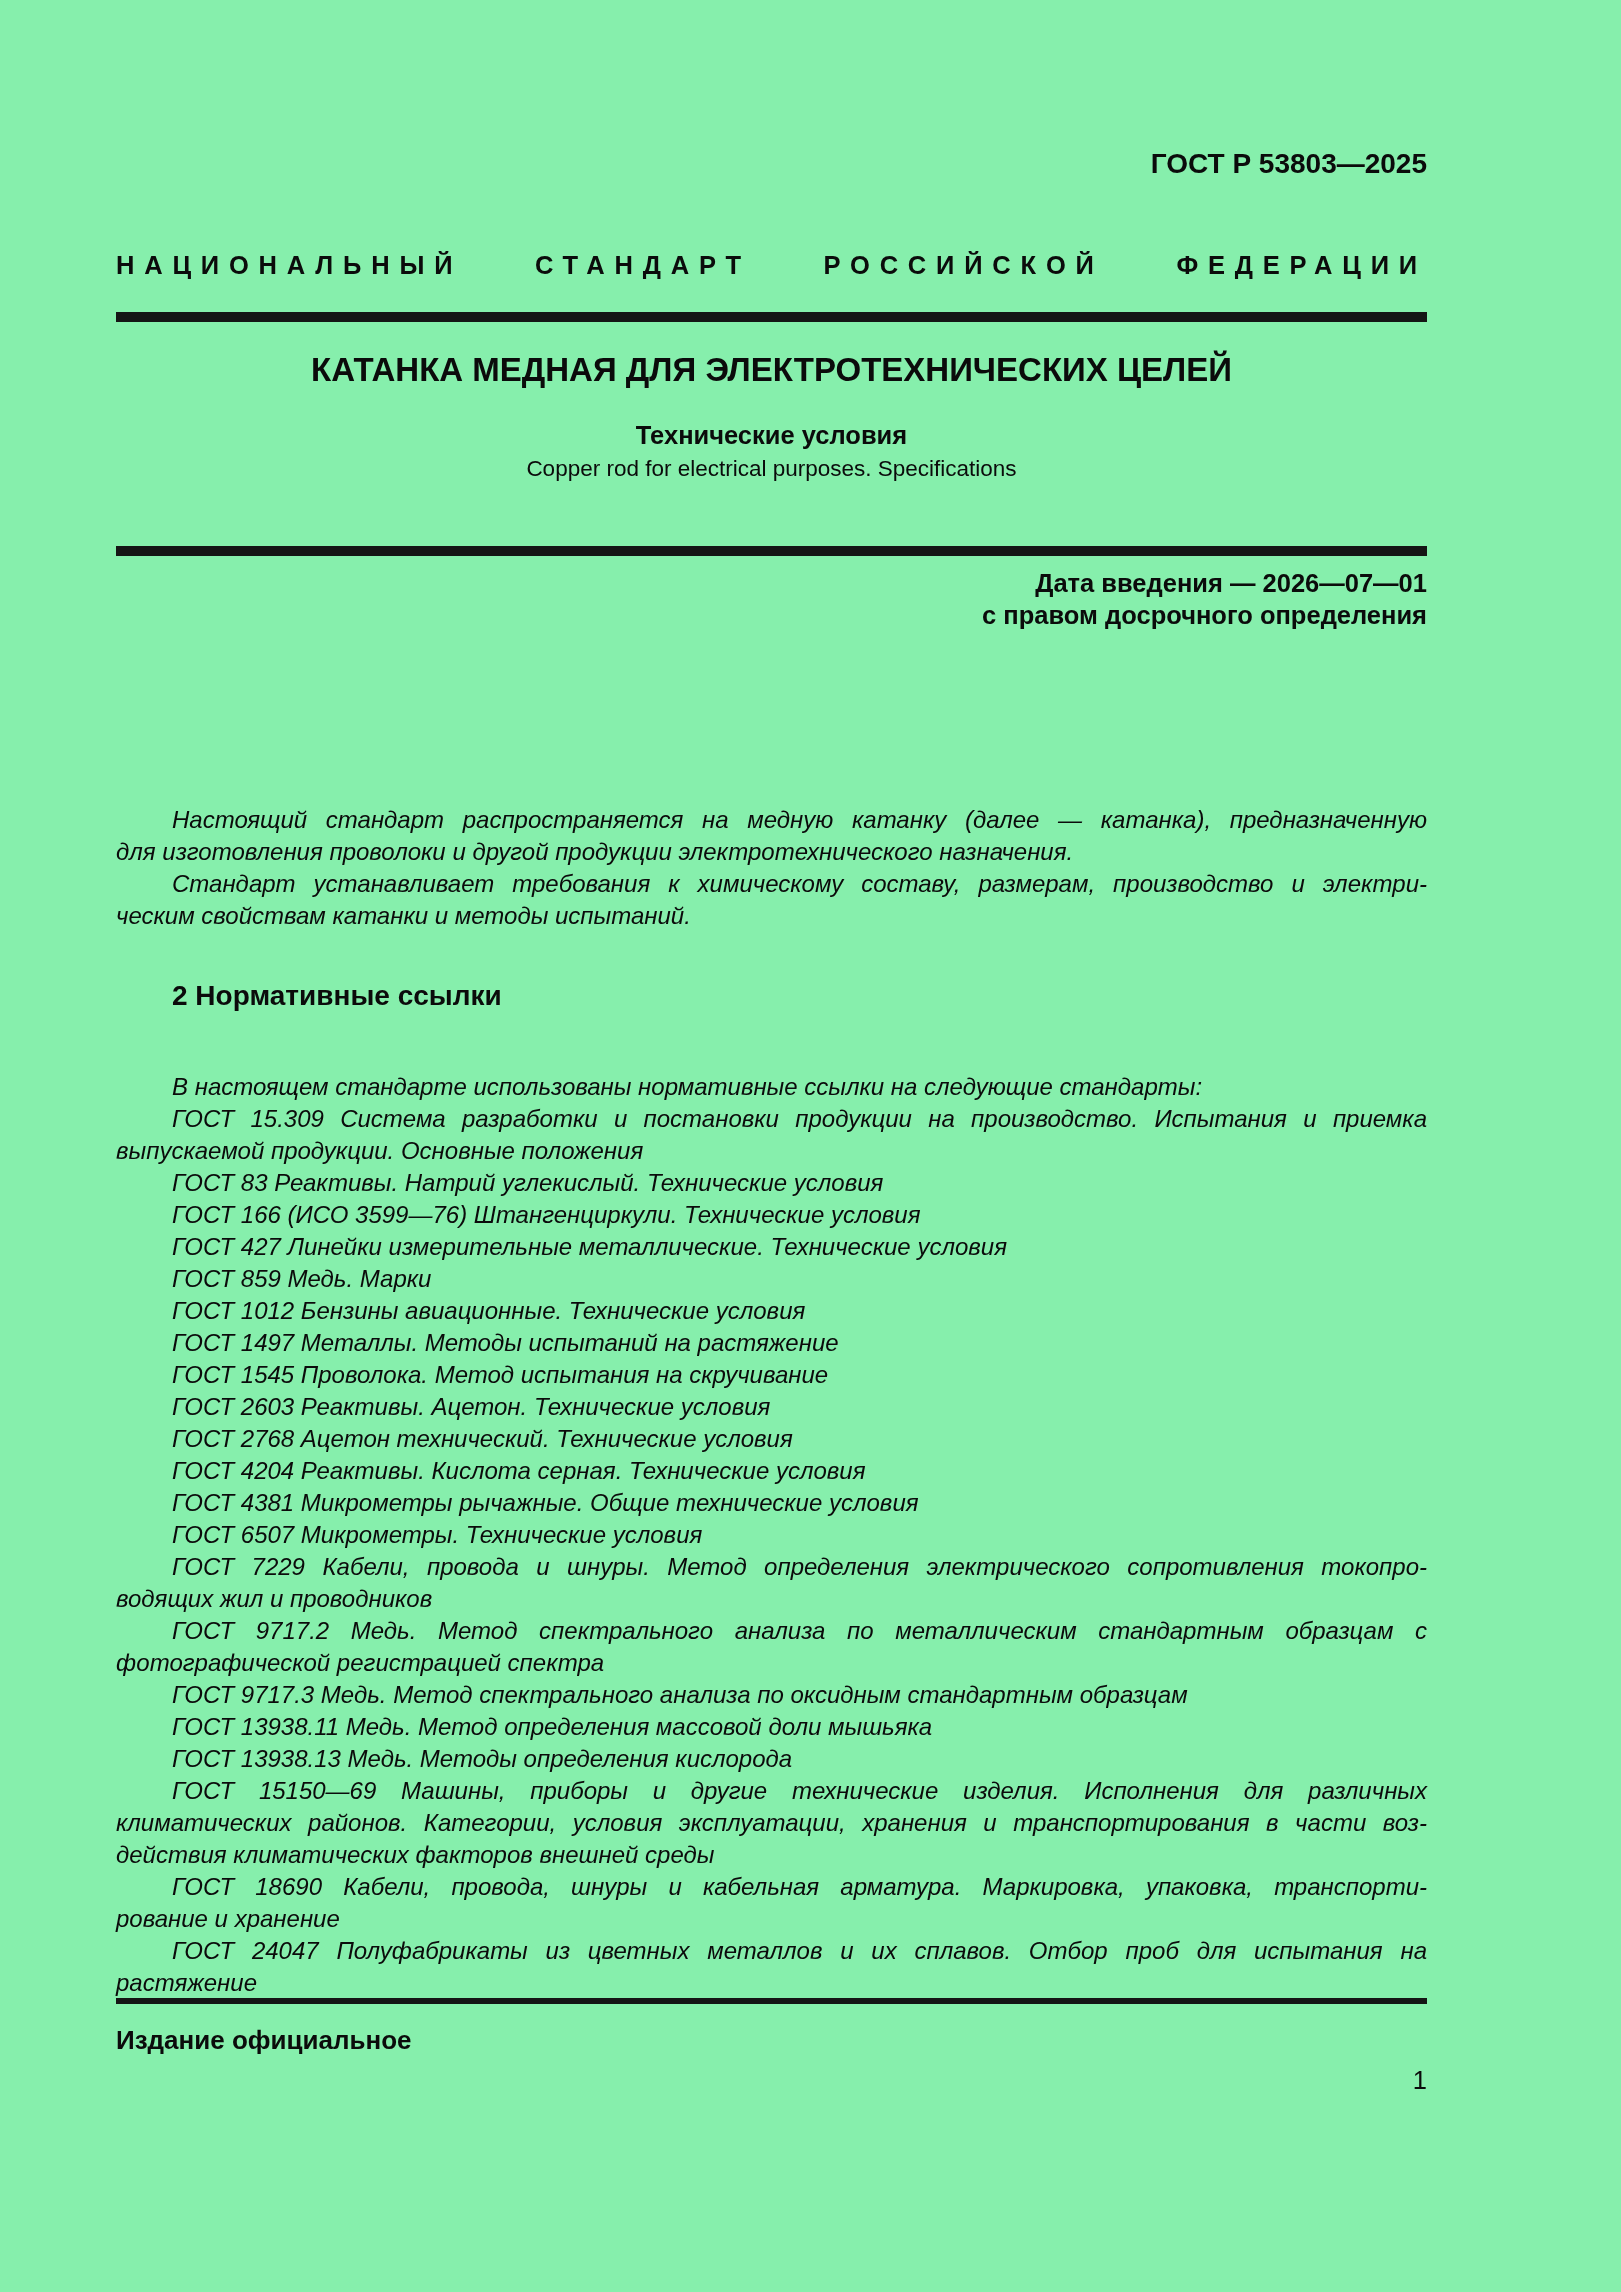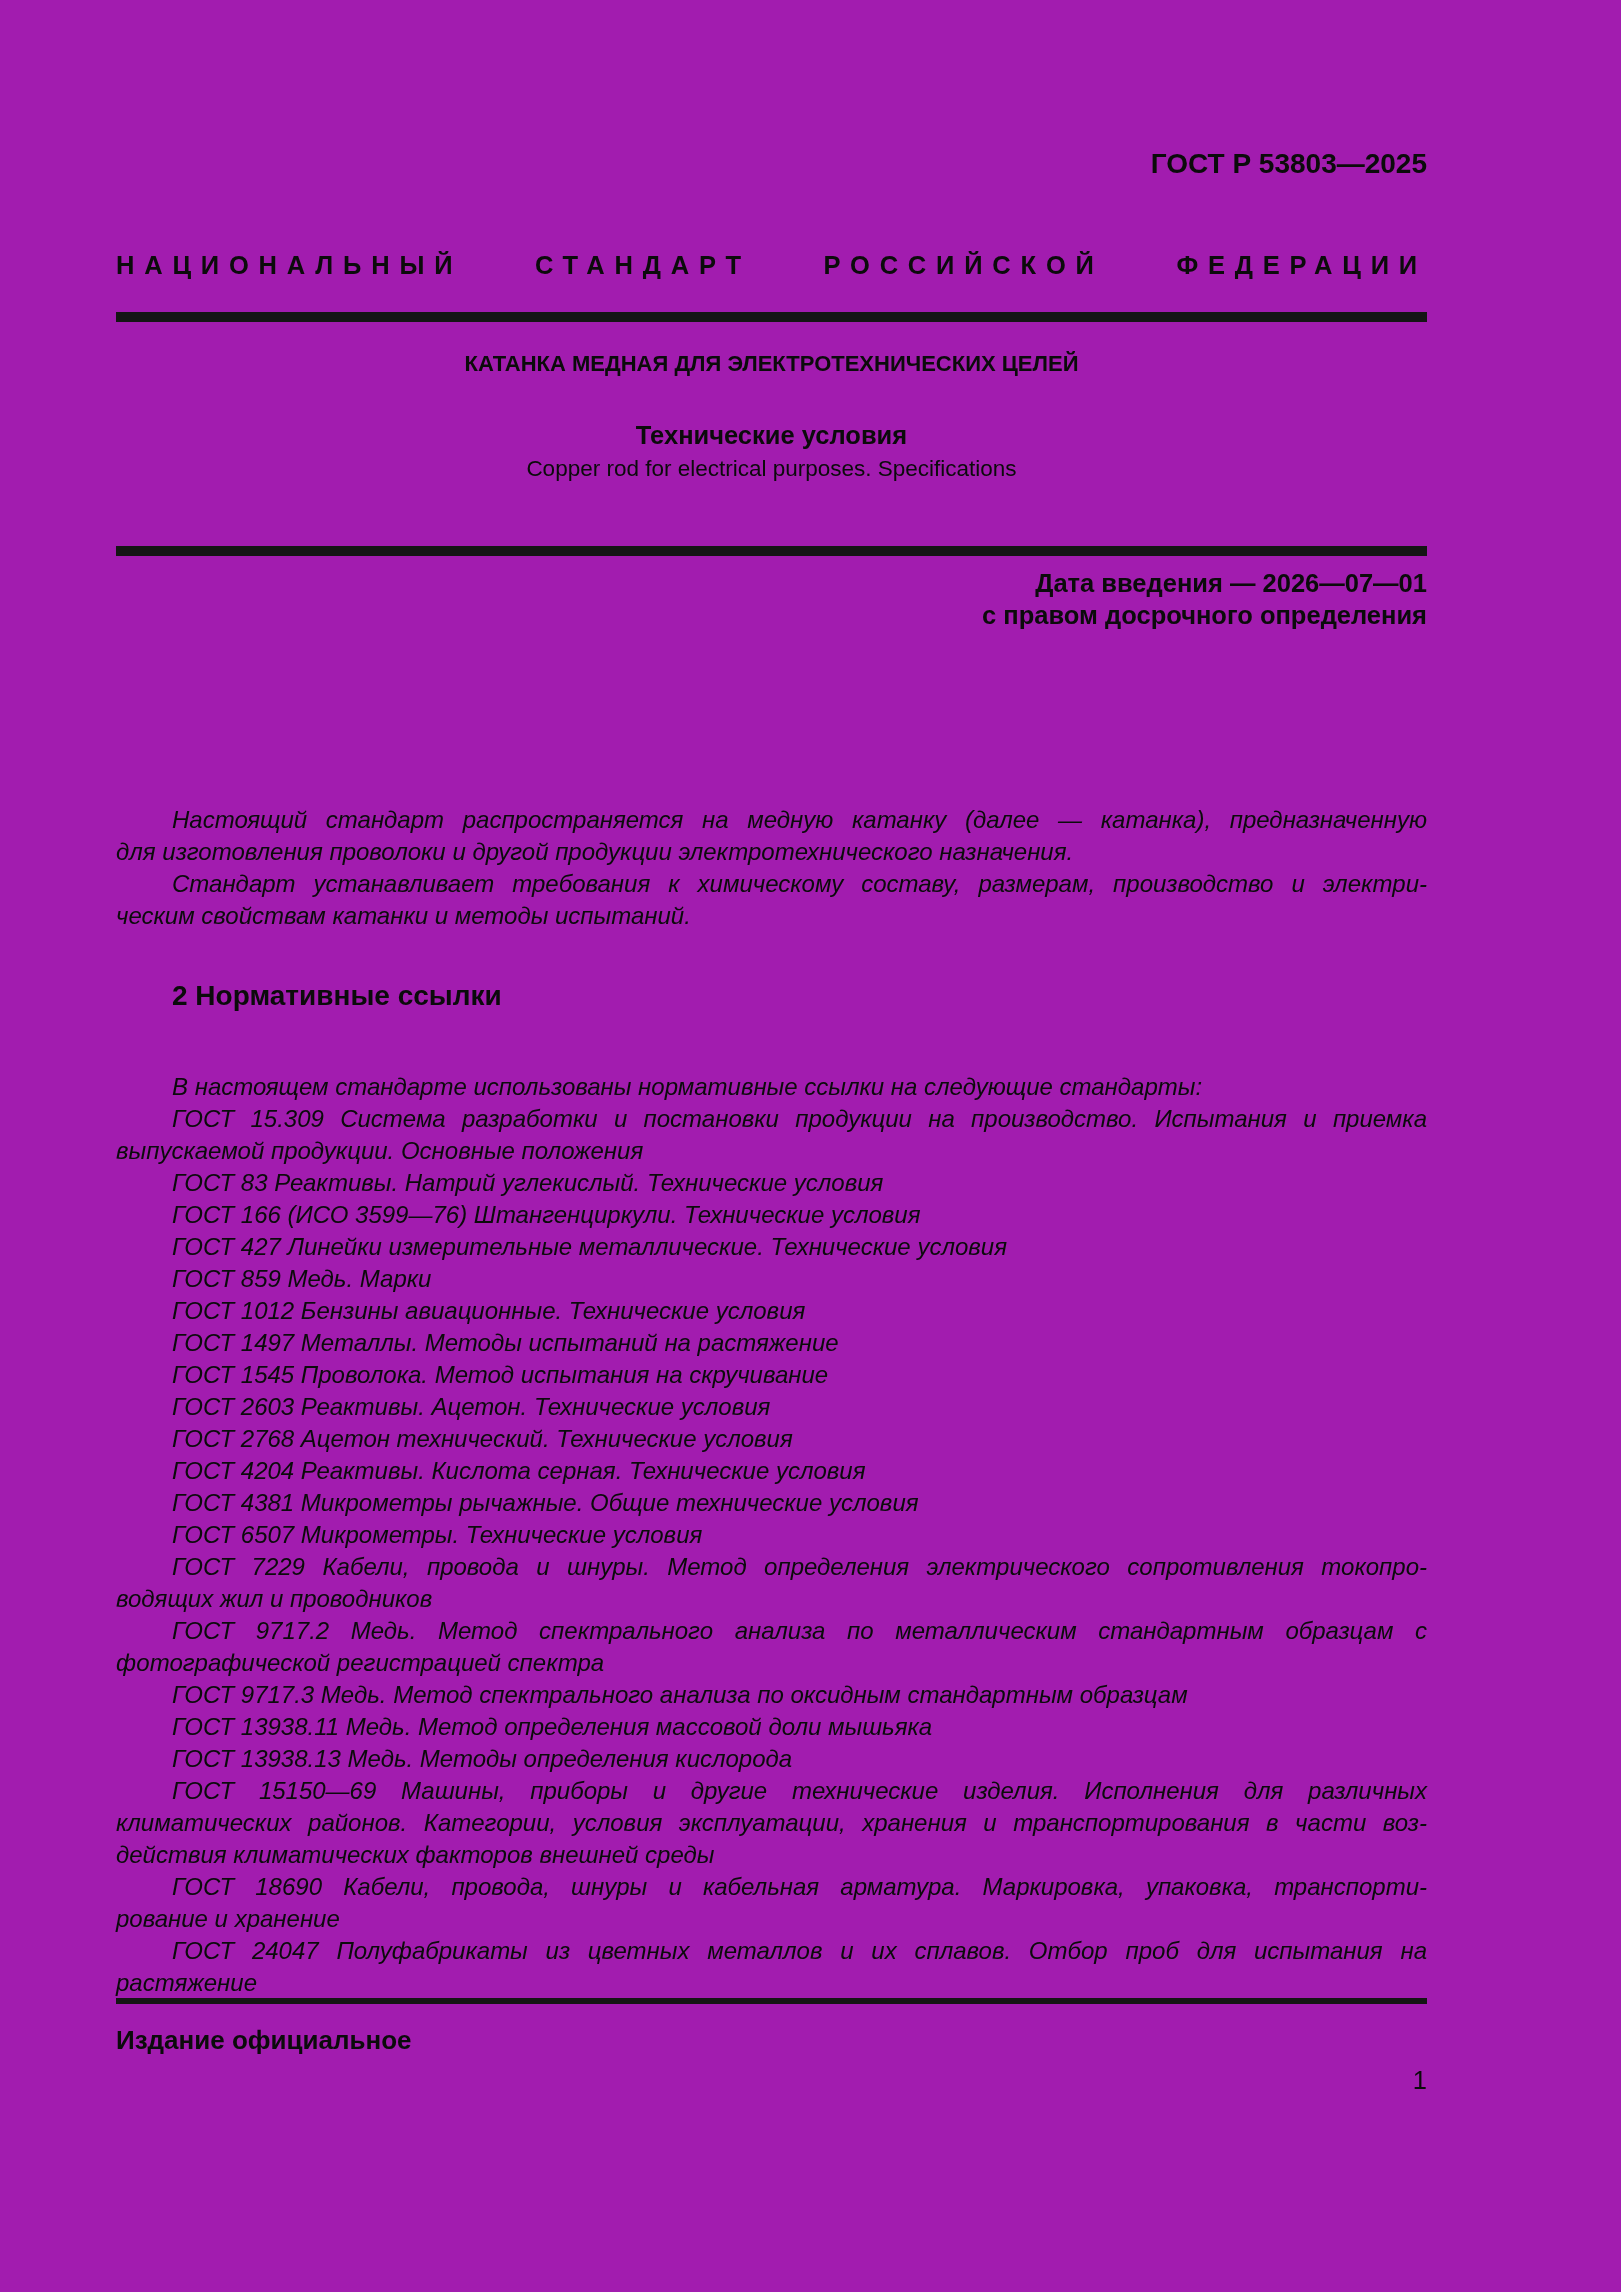--- a/index.html
+++ b/index.html
@@ -4,21 +4,21 @@
 <style>
   html, body {
     margin: 0;
     padding: 0;
     background: #ffffff;
   }
   .page {
     position: relative;
     width: 1621px;
     height: 2293px;
-    background: #a21caf;
+    background: #86efac;
     color: #0b0b0b;
     font-family: "Liberation Sans", "DejaVu Sans", sans-serif;
     overflow: hidden;
   }
   
   .doc-code {
     position: absolute;
     top: 148px;
     left: 116px;
     width: 1311px;
@@ -48,21 +48,21 @@
   }
   .rule-1 { top: 312px; height: 9.8px; }
   .rule-2 { top: 546px; height: 9.8px; }
   .rule-3 { top: 1998px; height: 5.9px; }
   .title {
     position: absolute;
     top: 351px;
     left: 116px;
     width: 1311px;
     text-align: center;
-    font-size: 22px;
+    font-size: 33px;
     font-weight: bold;
   }
   .subtitle {
     position: absolute;
     top: 421px;
     left: 116px;
     width: 1311px;
     text-align: center;
     font-size: 25.5px;
     font-weight: bold;

